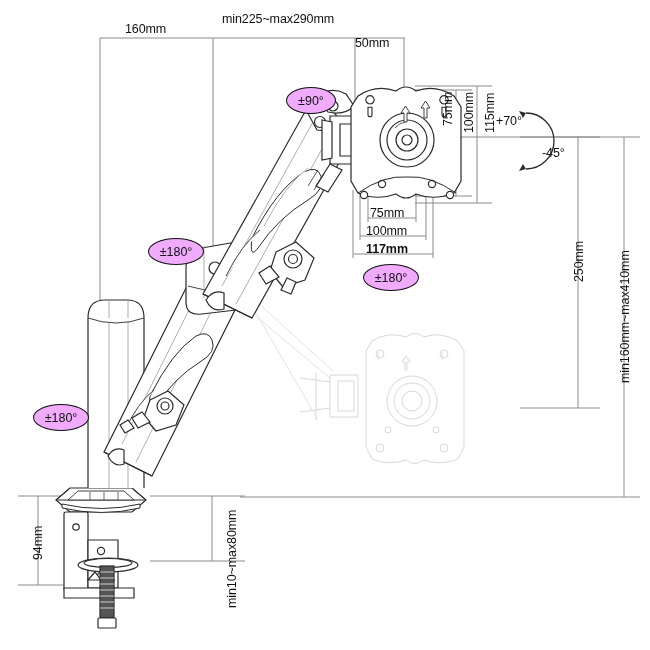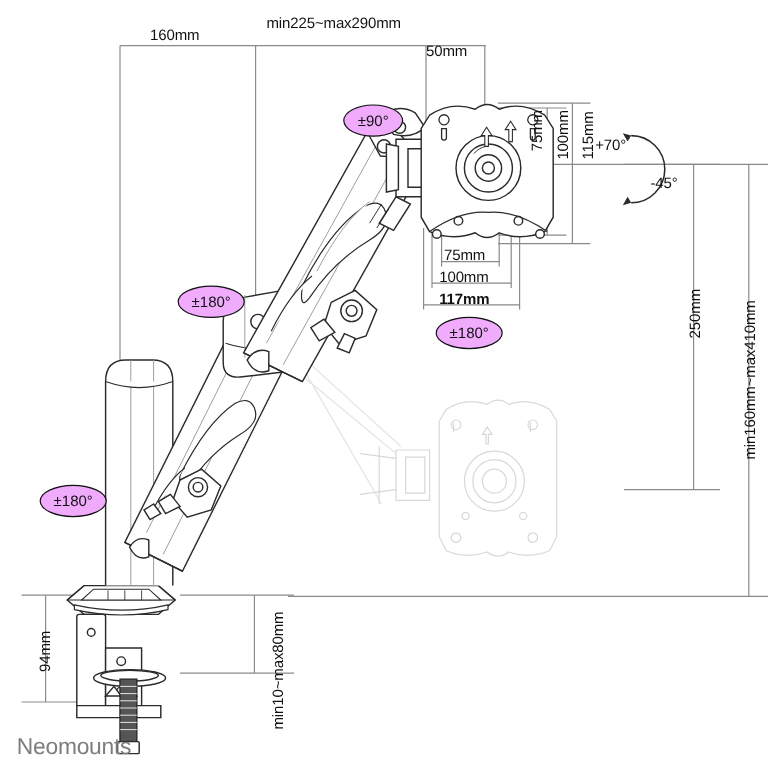--- a/index.html
+++ b/index.html
@@ -242,15 +242,14 @@
 <div class="lbl vlbl" style="left:225px;top:608px;transform:rotate(-90deg);">min10~max80mm</div>
 
 <div class="ang" style="left:286px;top:87px;width:48px;height:25px;">±90°</div>
 <div class="ang" style="left:148px;top:238px;width:54px;height:25px;">±180°</div>
 <div class="ang" style="left:363px;top:264px;width:54px;height:25px;">±180°</div>
 <div class="ang" style="left:33px;top:404px;width:54px;height:25px;">±180°</div>
 
 <div class="lbl" style="left:496px;top:114px;">+70°</div>
 <div class="lbl" style="left:498px;top:146px;margin-left:44px;">-45°</div>
 
-<div class="logo" style="left:14px;top:612px;">Neomounts</div>
 
 </div>
 
 </body></html>

